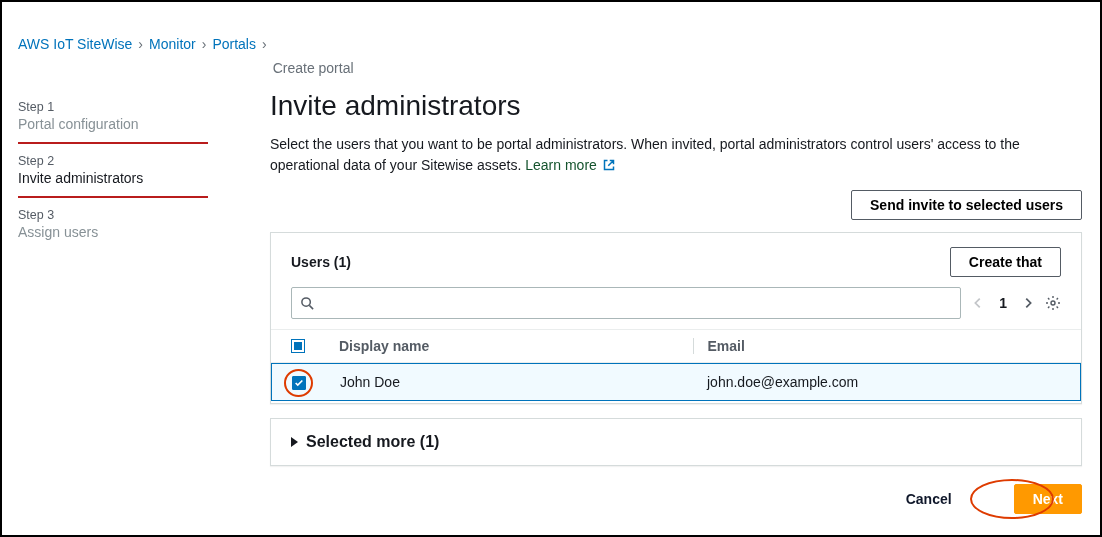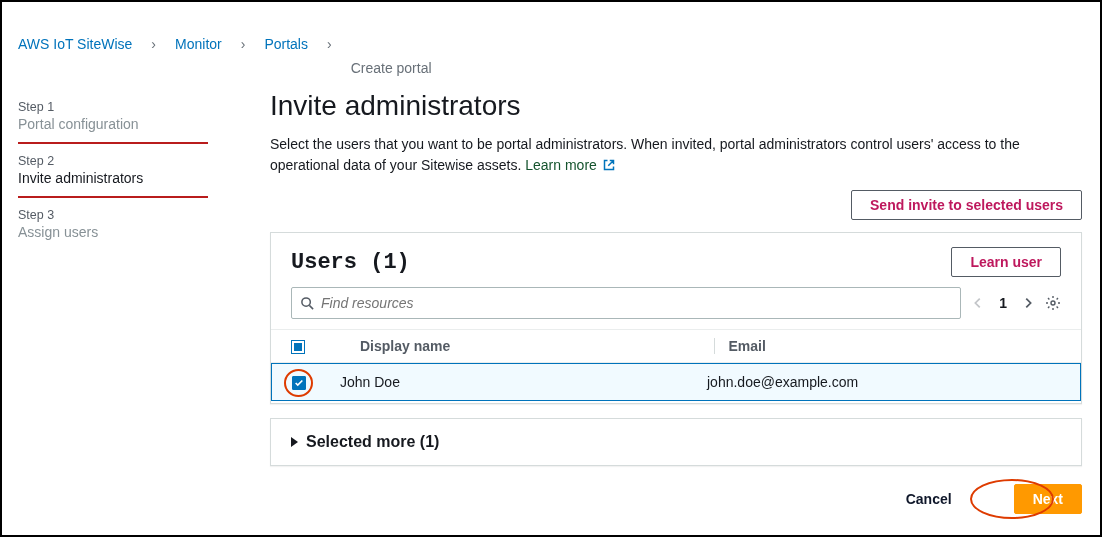--- a/index.html
+++ b/index.html
@@ -10,21 +10,21 @@
     background: #fff;
     width: 1102px;
     height: 537px;
     overflow: hidden;
     border: 2px solid #000;
   }
   a { color: #0073bb; text-decoration: none; }
   .breadcrumb {
     display: flex;
     align-items: center;
-    gap: 19px;
+    gap: 6px;
     padding: 10px 16px 6px 16px;
     font-size: 14px;
   }
   .breadcrumb .sep { color: #687078; }
   .breadcrumb .current { color: #687078; margin-top: 48px; }
   .layout { display: flex; height: calc(100% - 36px); }
   .sidebar {
     width: 230px;
     padding: 8px 24px 0 16px;
     flex-shrink: 0;
@@ -36,21 +36,21 @@
   .step-title.active { color: #16191f; }
   .main { flex: 1; padding: 8px 18px 0 38px; display: flex; flex-direction: column; }
   h1.page-title { font-size: 28px; font-weight: 400; margin-bottom: 12px; }
   .desc { font-size: 14px; color: #16191f; line-height: 1.5; margin-bottom: 14px; }
   .learn-link { color: #14532d; }
   .ext-icon { width: 12px; height: 12px; display: inline-block; vertical-align: -1px; margin-left: 2px; }
   .btn-row-right { display: flex; justify-content: flex-end; margin-bottom: 12px; }
   .btn {
     background: #fff;
     border: 1px solid #545b64;
-    color: #be185d;
+    color: #000000;
     padding: 6px 18px;
     font-size: 14px;
     font-weight: 700;
     border-radius: 2px;
     cursor: pointer;
   }
   .btn.primary {
     background: #ff9900;
     border-color: #ff9900;
     color: #fff;
@@ -60,21 +60,21 @@
     background: #fff;
     box-shadow: 0 1px 1px rgba(0,0,0,0.05);
     margin-bottom: 14px;
   }
   .panel-head {
     display: flex;
     justify-content: space-between;
     align-items: center;
     padding: 14px 20px 10px 20px;
   }
-  .panel-title { font-size: 22px; font-weight: 700; font-family: Liberation Mono, monospace; }
+  .panel-title { font-size: 14px; font-weight: 700; }
   .toolbar {
     display: flex;
     align-items: center;
     gap: 10px;
     padding: 0 20px 10px 20px;
   }
   .search-wrap {
     flex: 1;
     display: flex;
     align-items: center;
@@ -93,28 +93,27 @@
     color: #687078;
   }
   .paginator { display: flex; align-items: center; gap: 14px; color: #545b64; }
   .paginator .chev { width: 14px; height: 14px; cursor: pointer; }
   .paginator .chev.disabled { opacity: 0.35; cursor: default; }
   .page-num { font-weight: 700; color: #16191f; }
   .gear { width: 16px; height: 16px; color: #545b64; cursor: pointer; }
   .table { width: 100%; }
   .thead {
     display: flex;
-    align-items: flex-end;
+    align-items: center;
     padding: 8px 20px;
     border-top: 1px solid #eaeded;
     border-bottom: 1px solid #eaeded;
     font-weight: 600;
     font-size: 14px;
     color: #545b64;
-    gap: 21px;
   }
   .col-check { width: 40px; display: flex; align-items: center; justify-content: flex-start; position: relative; }
   .col-name { flex: 1; padding-left: 8px; }
   .col-email { flex: 1; border-left: 1px solid #eaeded; padding-left: 14px; }
   .thead .col-email { border-left: 1px solid #d5dbdb; }
   .partial-check {
     width: 14px; height: 14px;
     border: 1px solid #0073bb;
     background: #fff;
     display: flex; align-items: center; justify-content: center;
@@ -211,29 +210,28 @@
     <div class="btn-row-right">
       <button class="btn">Send invite to selected users</button>
     </div>
 
     <div class="panel">
       <div class="panel-head">
         <div class="panel-title">
           <span>Users</span>
           <span>(1)</span>
         </div>
-        <button class="btn">Learn user</button>
+        <button class="btn">Create that</button>
       </div>
       <div class="toolbar">
         <div class="search-wrap">
           <svg viewBox="0 0 16 16">
               <circle cx="6.5" cy="6.5" r="4.5" stroke="currentColor" stroke-width="1.6" fill="none"></circle>
               <line x1="10" y1="10" x2="14" y2="14" stroke="currentColor" stroke-width="1.6"></line>
             </svg>
-          <input type="text" placeholder="Find resources" style="">
         </div>
         <div class="paginator">
           <svg class="chev disabled" viewBox="0 0 16 16">
               <path d="M10 3L5 8l5 5" stroke="currentColor" stroke-width="2" fill="none"></path>
             </svg>
           <span class="page-num">1</span>
           <svg class="chev" viewBox="0 0 16 16">
               <path d="M6 3l5 5-5 5" stroke="currentColor" stroke-width="2" fill="none"></path>
             </svg>
         </div>

